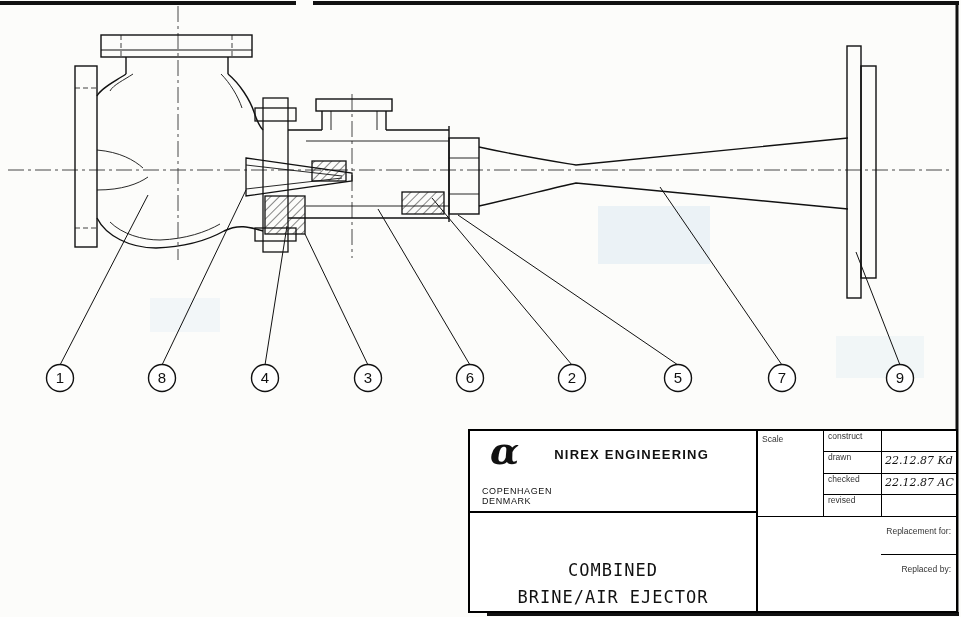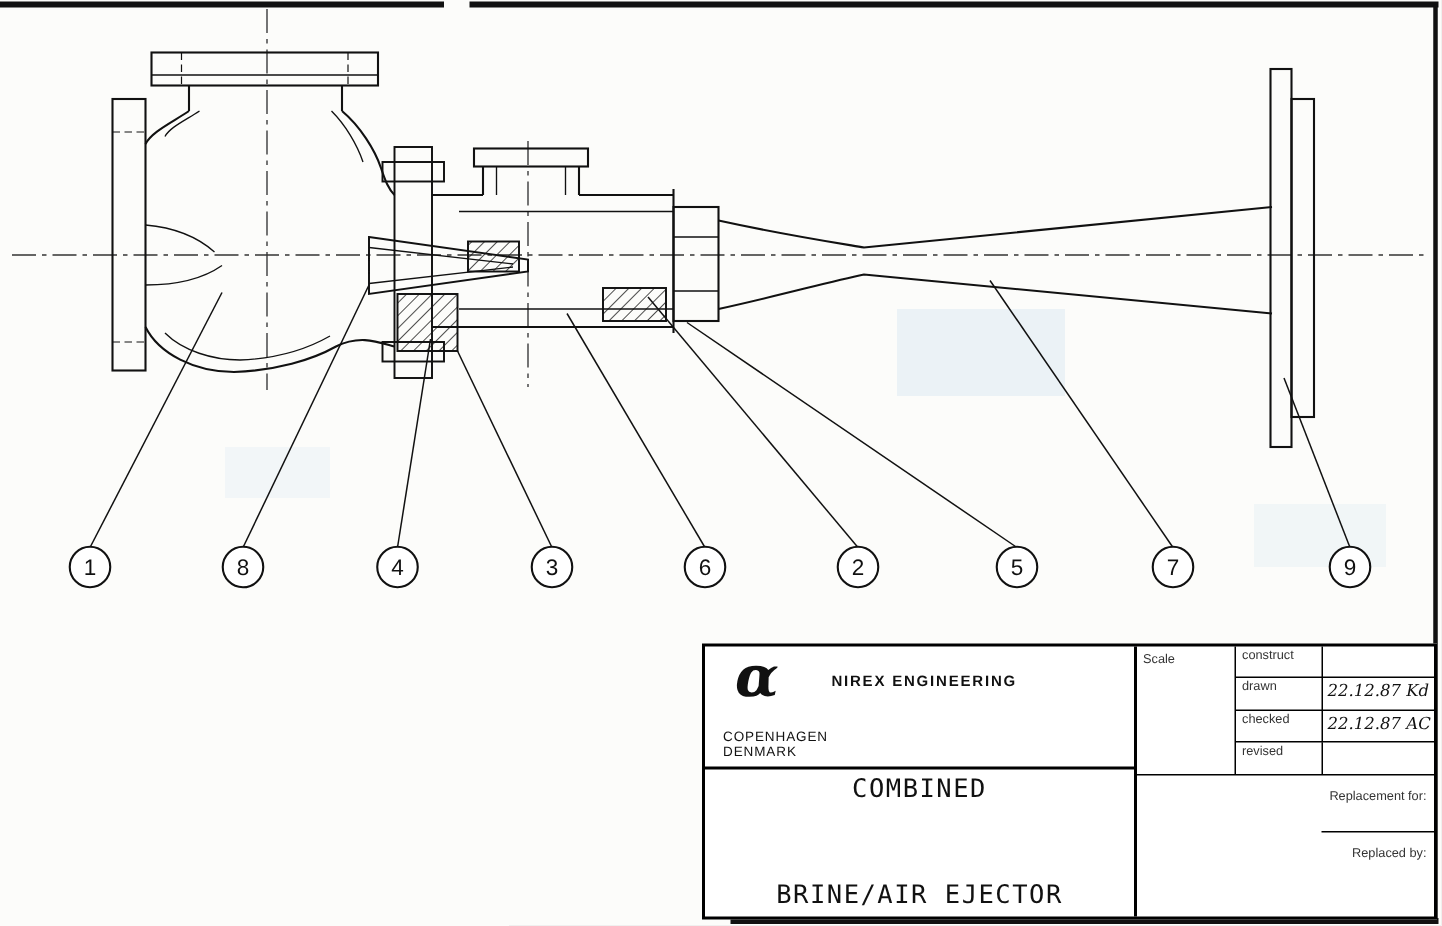--- a/index.html
+++ b/index.html
@@ -24,24 +24,24 @@
     height:82px;border-bottom:2px solid #000;box-sizing:border-box;
     padding:6px 10px 3px 10px;display:flex;flex-direction:column;justify-content:space-between;
   }
   .tb-logo-row{display:flex;align-items:center;gap:7px;margin-left:10px;margin-top:2px;}
   .alfa-symbol{
     font-family:"DejaVu Serif",serif;font-style:italic;font-weight:bold;
     font-size:38px;line-height:0.75;transform:translateY(-2px);
   }
   .tb-logo-text{display:flex;flex-direction:column;}
   .tb-company{font-size:21px;font-weight:bold;letter-spacing:0.5px;line-height:1;}
-  .tb-division{font-size:10px;font-weight:bold;letter-spacing:1.2px;margin-top:3px;align-self:flex-start;margin-left:28px;}
+  .tb-division{font-size:13px;font-weight:bold;letter-spacing:1.2px;margin-top:3px;align-self:flex-start;margin-left:28px;}
   .tb-city-row{display:flex;justify-content:space-between;font-size:9px;letter-spacing:0.6px;padding:0 2px 2px 2px;flex-direction:column;}
   .tb-title{
-    flex:1;display:flex;flex-direction:column;align-items:center;justify-content:space-between;
+    flex:1;display:flex;flex-direction:column;align-items:center;justify-content:flex-end;
     font-family:"DejaVu Sans Mono",monospace;font-size:17px;letter-spacing:1px;line-height:1.6;
   }
   .tb-right{flex:1;display:flex;flex-direction:column;box-sizing:border-box;align-items:flex-end;}
   .tb-revtable{
     height:86px;box-sizing:border-box;border-bottom:1px solid #000;
     display:grid;grid-template-columns:66px 58px 1fr;grid-template-rows:repeat(4,1fr);
   }
   .tb-scale{grid-row:1/5;grid-column:1;border-right:1px solid #000;font-size:8.5px;color:#333;padding:3px 4px;box-sizing:border-box;}
   .rev-label{border-right:1px solid #000;border-bottom:1px solid #000;font-size:8.5px;color:#333;padding:0 4px;box-sizing:border-box;}
   .rev-value{border-bottom:1px solid #000;font-size:11px;font-family:"DejaVu Serif",serif;font-style:italic;padding:2px 3px;box-sizing:border-box;white-space:nowrap;overflow:hidden;}

